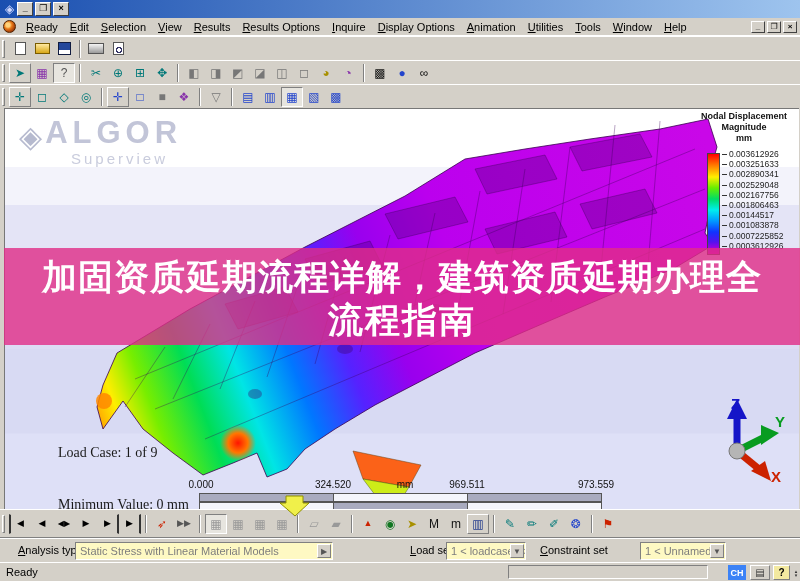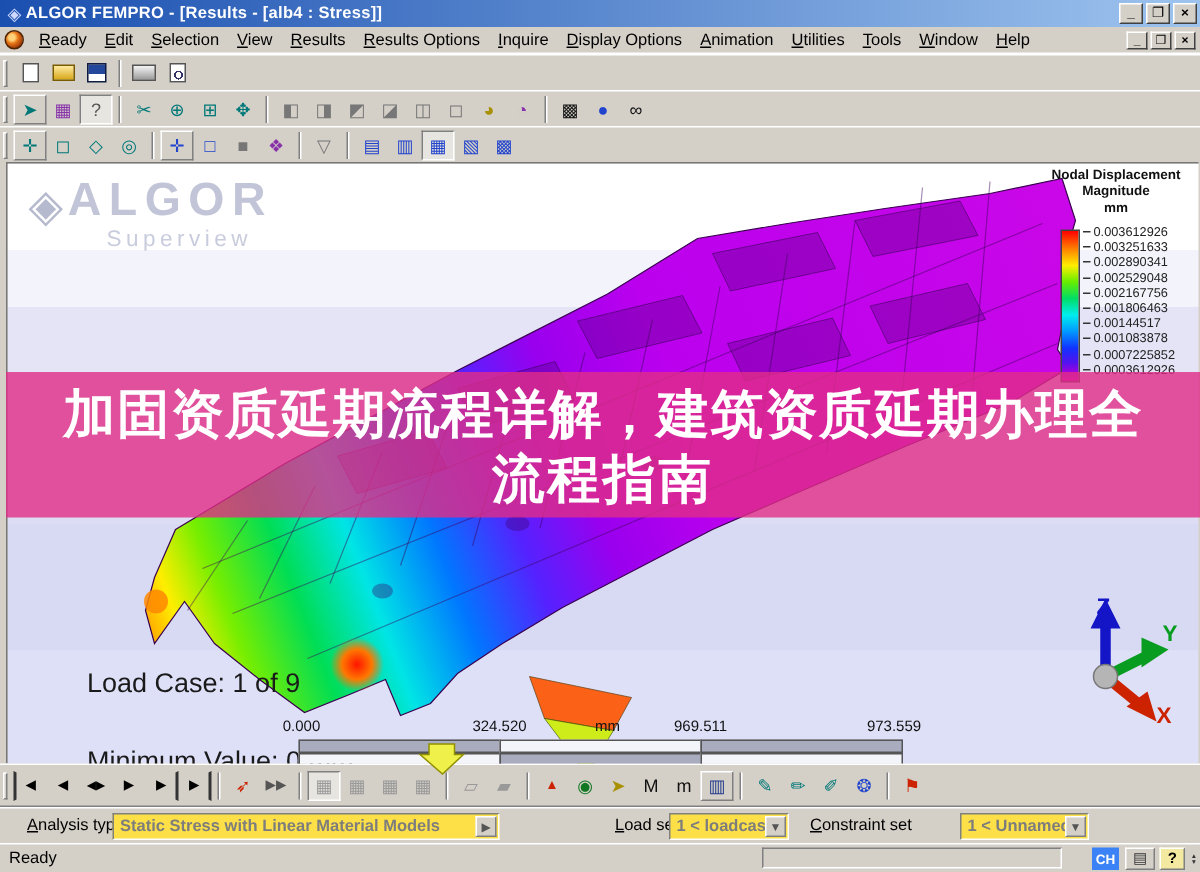--- a/index.html
+++ b/index.html
@@ -71,63 +71,62 @@
   .lv { display:block; height:10.2px; font-size:8.5px; color:#222; white-space:nowrap; }
   .lv::before { content:""; display:inline-block; width:5px; height:1px; background:#333; margin-right:2px; vertical-align:2px; }
 
   
   #pinkband { position:absolute; left:4px; top:248px; width:796px; height:97px; z-index:30;
     background:rgba(225,45,135,.80); text-align:center; color:#fff; font-weight:bold; }
   #pinkband .l1 { font-size:35px; line-height:46px; margin-top:6px; letter-spacing:1px; white-space:nowrap; }
   #pinkband .l2 { font-size:35px; line-height:40px; letter-spacing:2px; }
 
   
-  .vinfo { position:absolute; left:53px; font-size:18px; color:#1a1a1a; z-index:15; }
+  .vinfo { position:absolute; left:53px; font-size:14px; color:#1a1a1a; z-index:15;font-family:Liberation Serif, serif; }
   #loadcase{top:336px;} #maxval{top:363px;} #minval{top:388px;}
 
   
   #scalebar { position:absolute; left:195px; top:370px; width:402px; height:34px; z-index:15; }
   #scalebar .slbl { position:absolute; top:0; font-size:10px; color:#111; text-align:center; width:46px; }
   .sbrow { position:absolute; left:0; width:402px; height:9px; display:flex; }
   .sbrow .cell { flex:1; border:1px solid #555; margin-left:-1px; }
   .cg { background:#a9abbf; } .cw { background:#f4f5fb; }
 
   
   #triad { position:absolute; right:10px; bottom:26px; z-index:15; }
 
   
   #yarrow { position:absolute; left:279px; top:495px; z-index:40; }
 
   
   #abar { position:absolute; left:0; top:538px; width:800px; height:24px; background:#d4d0c8; border-top:1px solid #fff; }
   .lbl { position:absolute; top:5px; font-size:11px; }
   .lbl::first-letter { text-decoration:underline; }
   .combo { position:absolute; top:3px; height:18px; border:1px solid; border-color:#808080 #fff #fff #808080;
-    background:#fde047; color:#7d7d7d; font-size:11px; padding:2px 16px 0 4px; white-space:nowrap; overflow:hidden;font-weight:bold; }
+    background:#fef9c3; color:#7d7d7d; font-size:11px; padding:2px 16px 0 4px; white-space:nowrap; overflow:hidden; }
   .cbtn { position:absolute; right:1px; top:1px; width:14px; height:14px; background:#d4d0c8;
     border:1px solid; border-color:#fff #808080 #808080 #fff; font-size:8px; text-align:center; line-height:13px; color:#555; }
   #cmbAnalysis{left:75px;width:258px;} #cmbLoad{left:446px;width:80px;} #cmbConstraint{left:640px;width:86px;}
   #lblAnalysis{left:18px;} #lblLoad{left:410px;} #lblConstraint{left:540px;}
 
   
   #statusbar { position:absolute; left:0; top:562px; width:800px; height:19px; background:#d4d0c8; border-top:1px solid #fff; }
   #statusbar .ready { position:absolute; left:6px; top:3px; }
   .spanel { position:absolute; left:508px; top:2px; width:200px; height:14px; border:1px solid; border-color:#808080 #fff #fff #808080; }
   .sic { position:absolute; top:2px; height:15px; display:flex; align-items:center; justify-content:center; }
   #ime { left:728px; width:18px; background:#3b82f6; color:#fff; font-size:9px; font-weight:bold; }
   #sprint { left:750px; width:20px; border:1px solid; border-color:#fff #808080 #808080 #fff; font-size:10px; color:#333; }
   #shelp { left:773px; width:17px; border:1px solid; border-color:#fff #808080 #808080 #fff; background:#f3e9a0; font-weight:bold; font-size:10px; }
   #spin { left:792px; width:8px; flex-direction:column; font-size:5px; line-height:4px; color:#333; }
 </style>
 </head>
 <body>
 
 <div id="titlebar">
   <span class="appicon">◈</span>
-  <span class="ttl">ALGOR FEMPRO - [Results - [alb4 : Stress]]</span>
   <span class="winbtns">
     <span class="wbtn">_</span>
     <span class="wbtn">❐</span>
     <span class="wbtn">×</span>
   </span>
 </div>
 
 <div id="menubar">
   <span class="i-globe"></span>
   <span class="mi">Ready</span>

